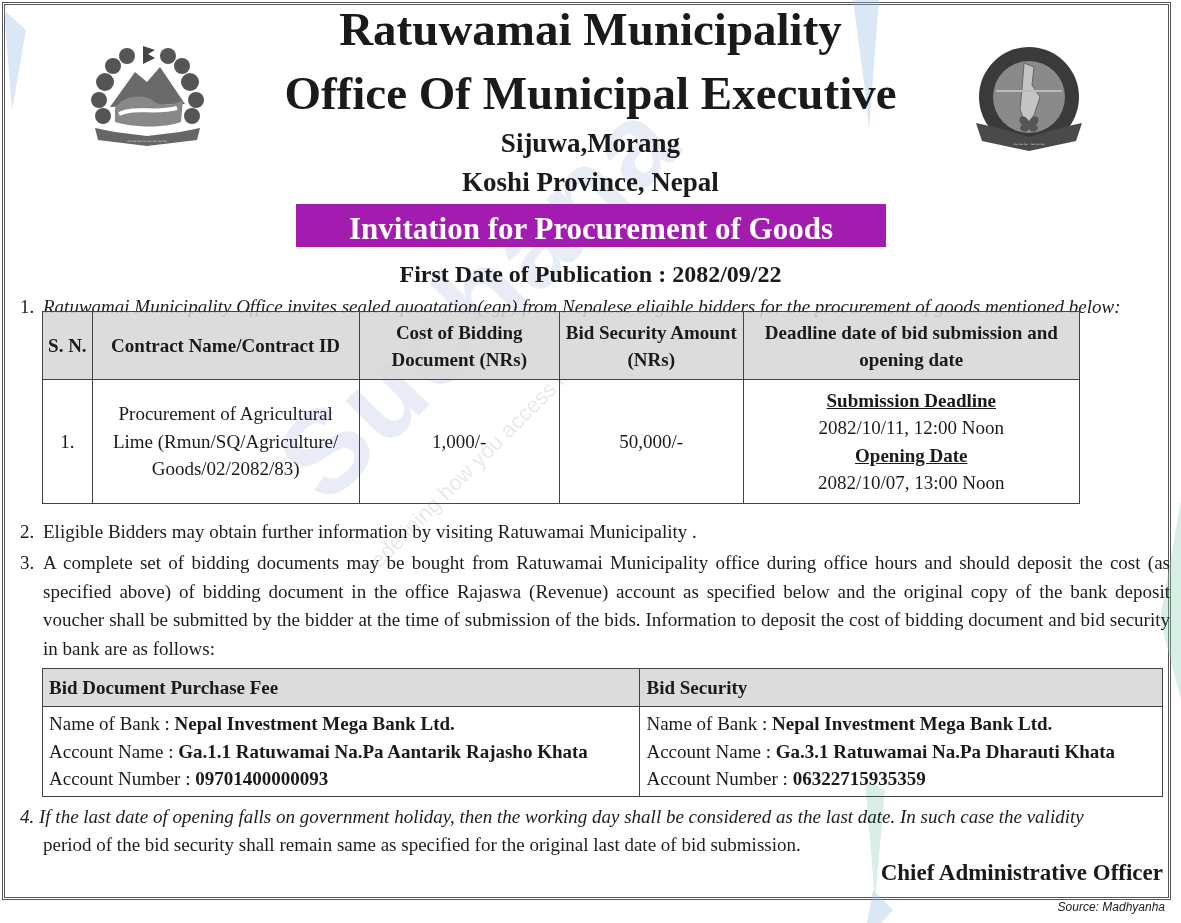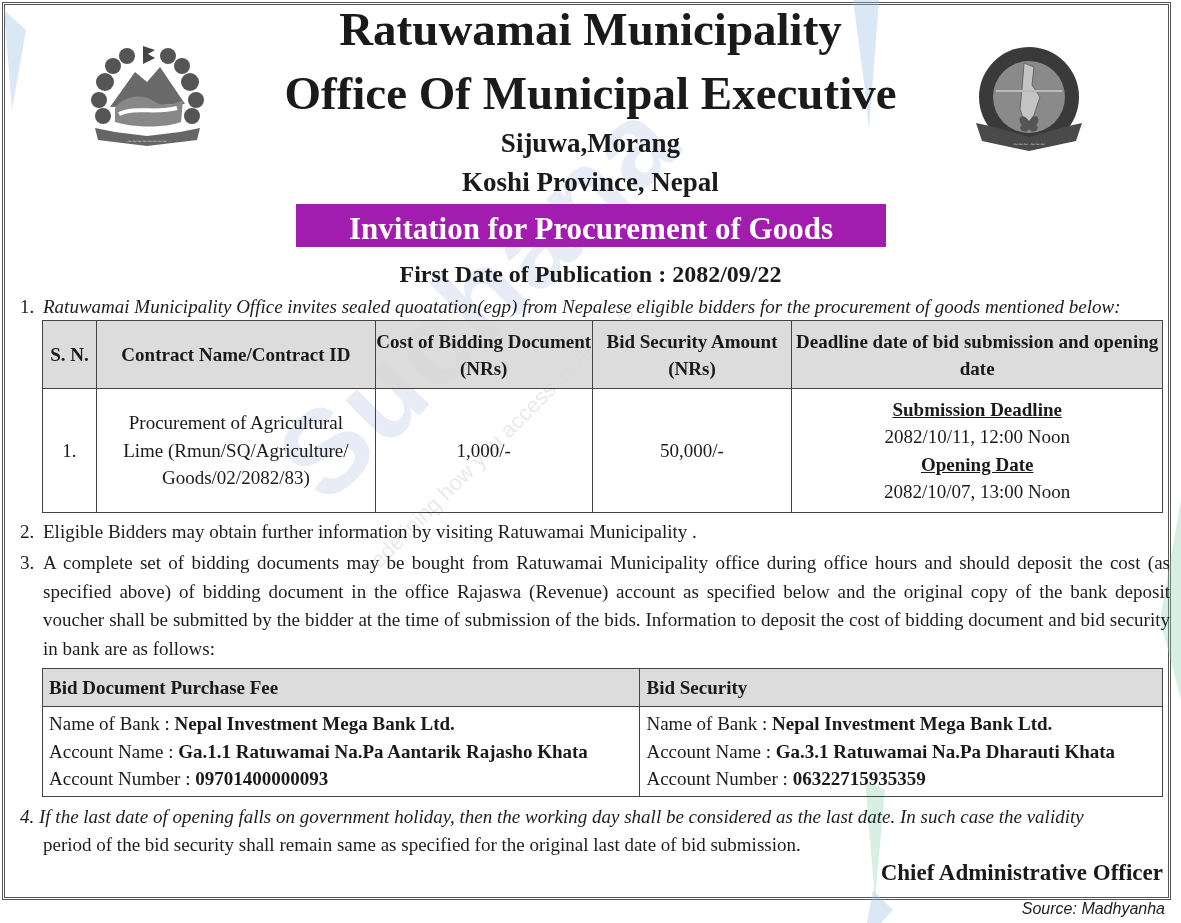--- a/index.html
+++ b/index.html
@@ -46,36 +46,36 @@
     .p1 .txt { padding-left: 23px; display: block; white-space: nowrap; font-style: italic; }
     .p2 { left: 20px; top: 518px; width: 1150px; }
     .p2 .txt { padding-left: 23px; display: block; }
     .p3 { left: 20px; top: 549px; width: 1150px; }
     .p3 .txt { padding-left: 23px; display: block; text-align: justify; line-height: 28.5px; }
     .p4 { left: 20px; top: 802px; width: 1150px; }
     .p4 .txt { display: block; text-align: justify; line-height: 29px; font-style: italic; }
     .p4 .line2 { padding-left: 23px; display: block; }
 
     table { border-collapse: collapse; position: absolute; z-index: 2; background: transparent; }
-    .t1 { left: 42px; top: 320px; width: 1121px; border-radius: 14px; }
+    .t1 { left: 42px; top: 311px; width: 1038px; border-radius: 14px; }
     .t1 th, .t1 td { border: 1.5px solid #444; text-align: center; vertical-align: middle; font-size: 19px; }
     .t1 th { background: rgba(215,215,215,0.88); font-weight: bold; height: 68px; line-height: 27px; }
     .t1 td { height: 124px; line-height: 27.5px; }
     .ul { text-decoration: underline; font-weight: bold; }
 
     .t2 { left: 42px; top: 668px; width: 1121px; }
     .t2 th, .t2 td { border: 1.5px solid #444; text-align: left; font-size: 19px; padding-left: 6px; }
     .t2 th { background: rgba(215,215,215,0.88); font-weight: bold; height: 38px; }
     .t2 td { height: 90px; line-height: 27.5px; vertical-align: middle; white-space: nowrap; }
     .t2 b { font-weight: bold; }
 
     .signature { position: absolute; right: 18px; top: 860px; font-weight: bold; font-size: 23px; z-index: 2; }
     .source {
       position: absolute; right: 16px; top: 900px; font-family: "Liberation Sans", sans-serif;
-      font-style: italic; font-size: 16px; color: #222; z-index: 2;
+      font-style: italic; font-size: 12px; color: #222; z-index: 2;
     }
   </style>
 </head>
 <body>
 
 <div class="page">
   <div class="frame"></div>
 
   <svg class="wm-arrow" style="left:0;top:0" width="30" height="120" viewBox="0 0 30 120">
     <polygon points="4,10 26,30 12,110" fill="rgba(150,190,230,0.35)"></polygon>

